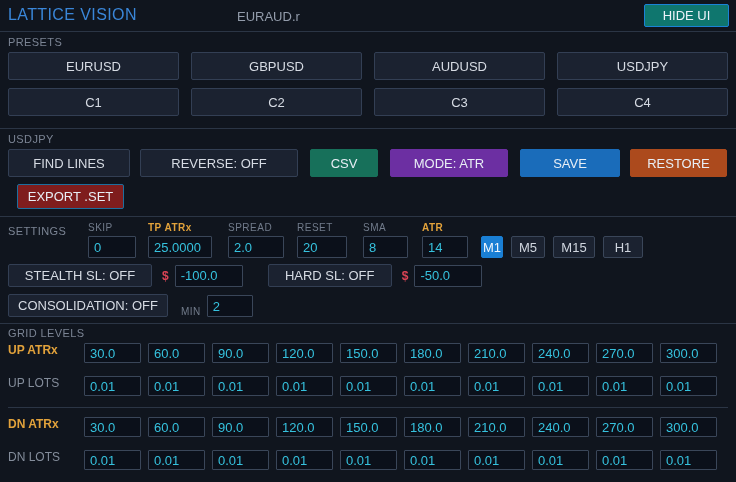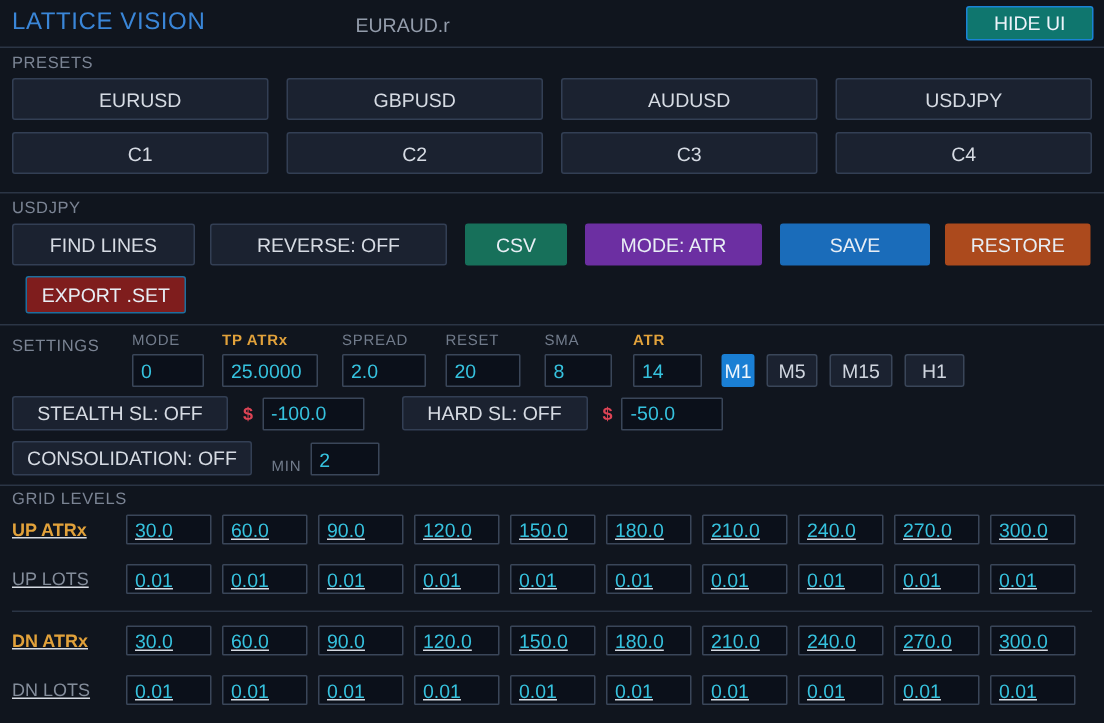--- a/index.html
+++ b/index.html
@@ -82,21 +82,21 @@
   .sl-input{width:68px;}
   #hard-sl{margin-left:25px;width:124px;}
   .cons-row{display:flex;align-items:flex-end;margin-top:7px;}
   #consolidation{width:160px;}
   .min-label{margin-left:13px;font-size:10px;color:#717b8b;letter-spacing:.5px;}
   .min-input{margin-left:6px;width:46px;}
   .d3{margin-top:6px;}
 
   
   .grid{padding:3px 8px 0;}
-  .grid-row{display:flex;align-items:center;margin-top:13px;text-decoration:underline;}
+  .grid-row{display:flex;margin-top:13px;}
   #grid-up .grid-row:first-child{margin-top:3px;}
   #grid-dn .grid-row:first-child{margin-top:9px;}
   .grid-label{width:76px;font-size:12px;color:#848d9b;}
   .grid-label.hl{color:#e2a23b;font-weight:bold;}
   .grid-inputs{display:flex;gap:7px;}
   .ginput{width:57px;height:20px;}
   .grid-div{margin-top:11px;}
 </style>
 </head>
 <body>
@@ -138,21 +138,21 @@
     <button id="export-set">EXPORT .SET</button>
   </div>
 </div>
 <div class="divider d2"></div>
 
 <div class="settings">
   <div class="section-label settings-label">SETTINGS</div>
   <div class="fields-row">
     <div style="display:flex;" id="settings-fields">
         <div class="field">
-          <div class="flabel">MODE</div>
+          <div class="flabel">SKIP</div>
           <input class="tinput" value="0" style="">
         </div>
         <div class="field">
           <div class="flabel hl">TP ATRx</div>
           <input class="tinput" value="25.0000" style="">
         </div>
         <div class="field">
           <div class="flabel">SPREAD</div>
           <input class="tinput" value="2.0" style="">
         </div>

